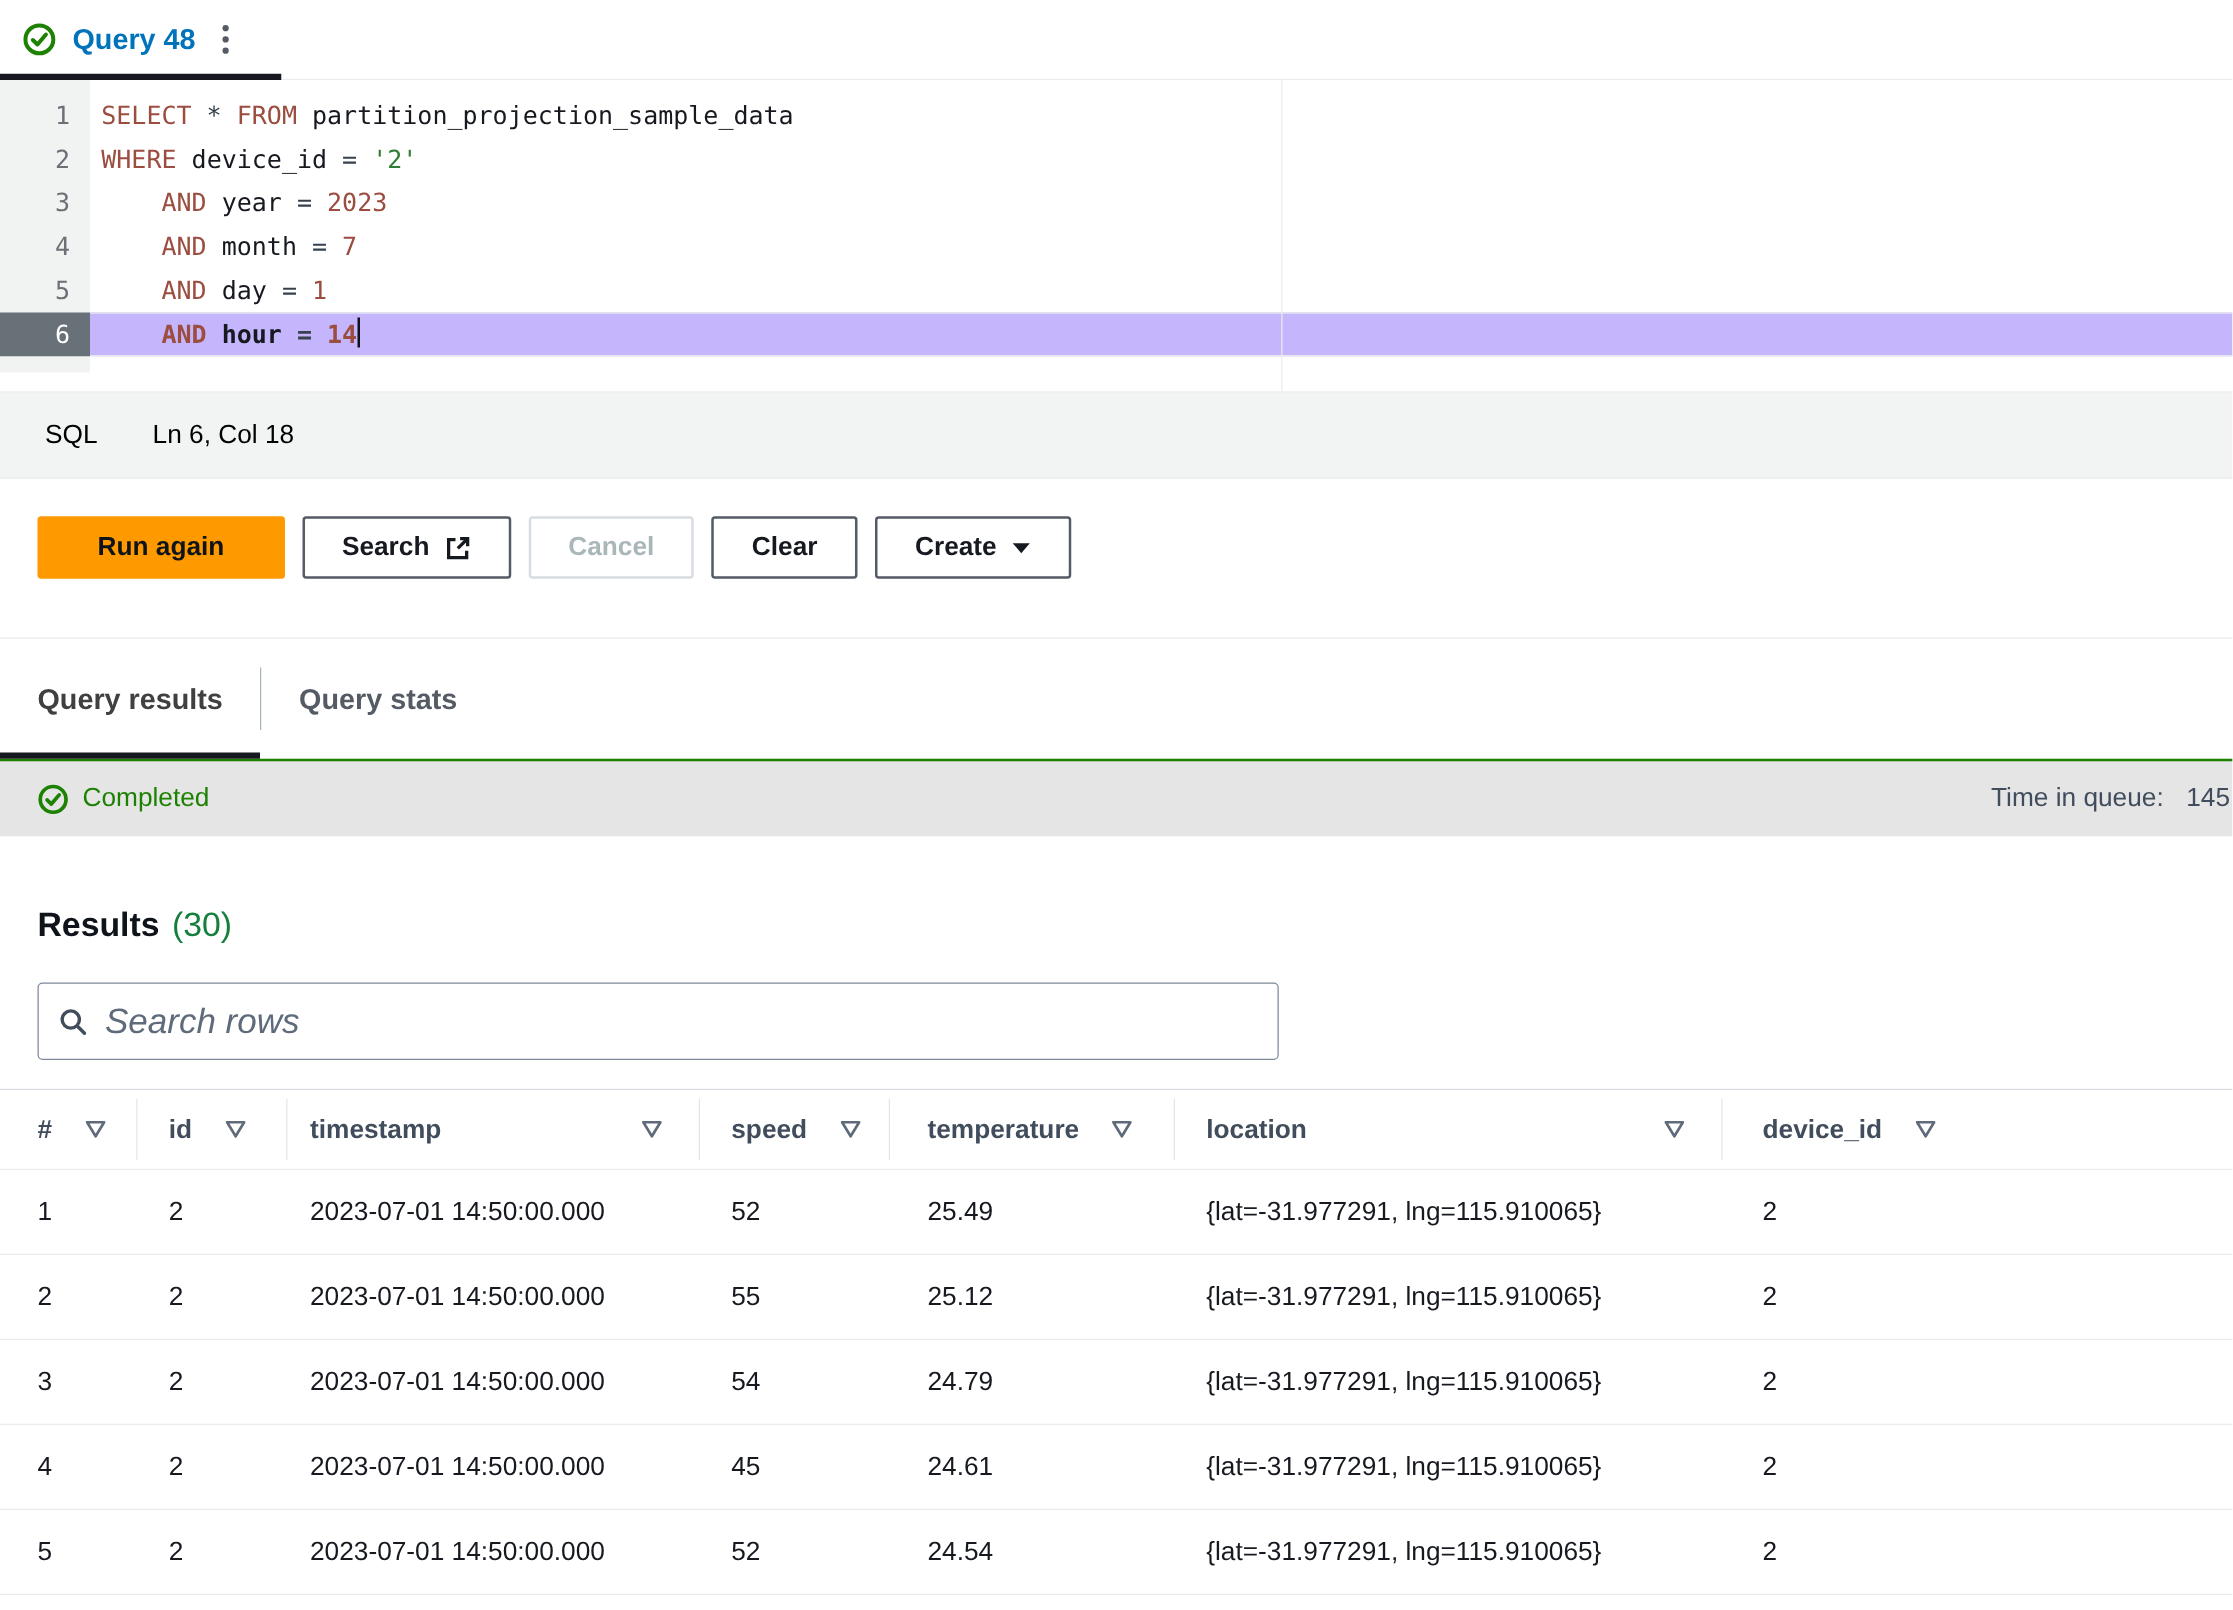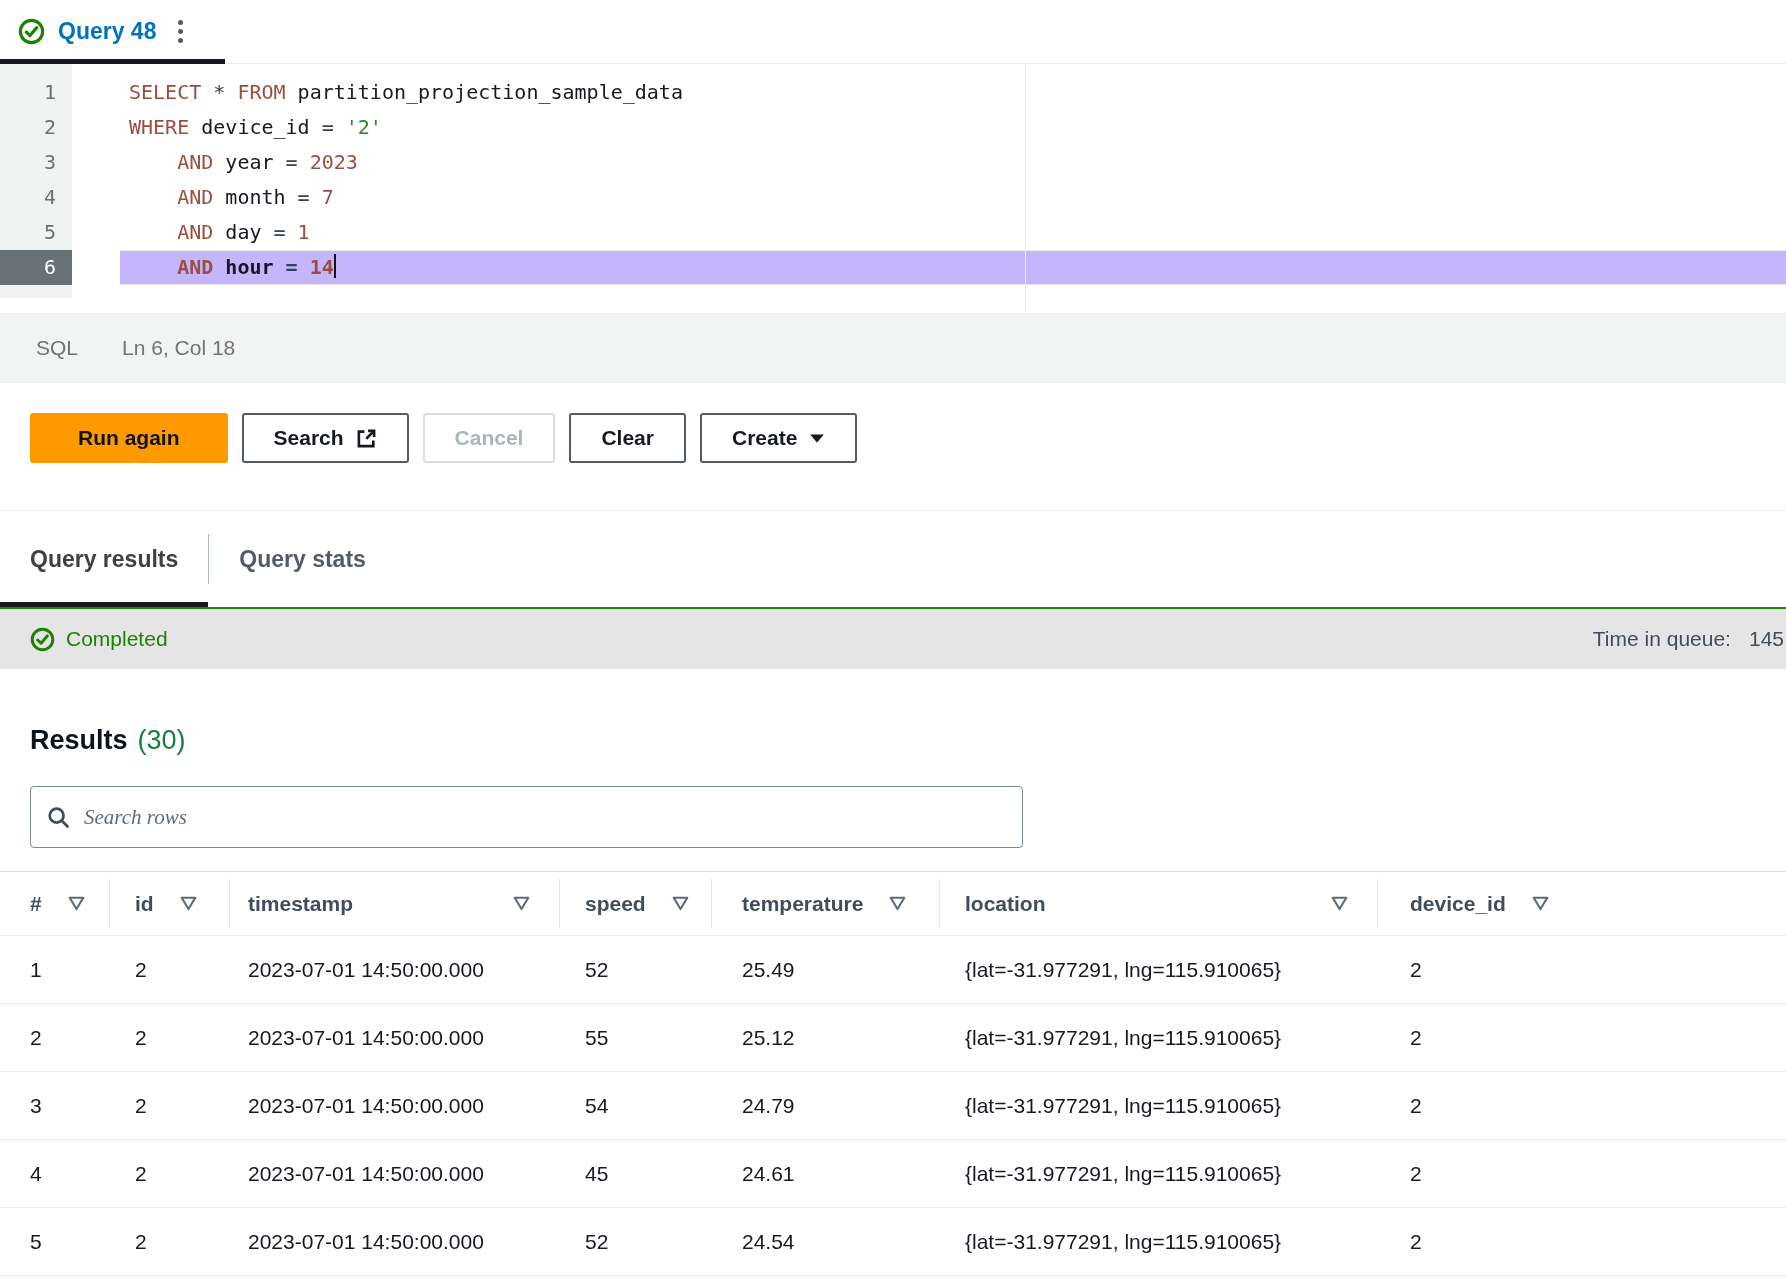--- a/index.html
+++ b/index.html
@@ -16,35 +16,35 @@
   .query-tab-label { color:#0073bb; font-size:23px; font-weight:700; margin:0 16px 0 13px; }
   .kebab { display:flex; flex-direction:column; gap:4px; padding:4px 6px; }
   .kebab i { width:5px; height:5px; border-radius:50%; background:#545b64; }
 
   
   .editor { position:relative; height:249px; background:#fff; display:flex; }
   .gutter { width:72px; height:234px; background:#f1f2f2; padding-top:11px;
             font-family:"DejaVu Sans Mono", monospace; font-size:20px; color:#6a7076; }
   .gutter-line { height:35px; line-height:35px; text-align:right; padding-right:16px; }
   .gutter-line.active { background:#687078; color:#fff; }
-  .code { flex:1; padding-top:11px; font-family:"DejaVu Sans Mono", monospace; font-size:20px;padding-left:48px; }
+  .code { flex:1; padding-top:11px; font-family:"DejaVu Sans Mono", monospace; font-size:20px; }
   .code-line { height:35px; line-height:35px; padding-left:9px; white-space:pre; }
   .code-line.active { border-top:1px solid #e4e6e9; border-bottom:1px solid #e4e6e9;
                       height:35px; line-height:33px; background:#c4b5fd;font-weight:bold; }
   .tk-kw  { color:#9b4d40; }
   .tk-num { color:#9b4d40; }
   .tk-str { color:#2e7d32; }
   .tk-op  { color:#37424f; }
   .tk-pl  { color:#16191f; }
   .cursor { display:inline-block; width:2px; height:24px; background:#101319; vertical-align:-4px; }
   .print-margin { position:absolute; left:1025px; top:0; height:100%; width:1px; background:#ececec; }
 
   
   .statusbar { height:70px; background:#f2f3f3; border-top:1px solid #eaeded; border-bottom:1px solid #eaeded;
-               display:flex; align-items:center; padding-left:36px; font-size:21px; color:#737373; }
+               display:flex; align-items:center; padding-left:36px; font-size:21px; color:#000000; }
   .statusbar .lncol { margin-left:44px; }
 
   
   .toolbar { margin:30px 0 0 30px; display:flex; gap:14px; }
   .btn { height:50px; display:inline-flex; align-items:center; justify-content:center;
          font-family:"Liberation Sans", sans-serif; font-size:21px; font-weight:700;
          border-radius:3px; background:#fff; padding:0 30px; cursor:pointer; border:2px solid #545b64; color:#16191f; }
   .btn-primary { background:#ff9900; border:2px solid #ff9900; color:#0f141a; padding:0 46px; }
   .btn-disabled { border:2px solid #d8dde3; color:#aab7b8; cursor:default; }
   .btn svg { margin-left:12px; }
@@ -65,21 +65,21 @@
   .banner-right { display:flex; align-items:baseline; gap:18px; color:#414d5c; font-size:21px; white-space:nowrap; }
 
   
   .results-head { padding:0 30px; }
   .results-title { margin-top:56px; font-size:27px; display:flex; align-items:baseline; gap:10px; }
   .results-title .t { font-weight:700; color:#0f141a; }
   .results-title .c { font-weight:400; color:#15803d; }
   .searchbox { margin-top:30px; width:993px; height:62px; border:1.5px solid #7d8998; border-radius:4px;
                background:#fff; display:flex; align-items:center; padding:0 16px 0 16px; }
   .searchbox input { border:none; outline:none; flex:1; margin-left:14px;
-                     font-family:Liberation Serif, serif; font-size:21px; font-style:italic; color:#16191f; }
+                     font-family:Liberation Sans, sans-serif; font-size:28px; font-style:italic; color:#16191f; }
   .searchbox input::placeholder { color:#5f6b7a; font-style:italic; opacity:1; }
 
   
   .table { margin-top:23px; width:1786px; font-size:21px; }
   .thead { display:flex; height:65px; border-top:1px solid #d9dde2; border-bottom:1px solid #e9ebee;
            align-items:center; }
   .th { position:relative; display:flex; align-items:center; height:100%; font-weight:700; color:#414d5c; }
   .th .flt { display:inline-flex; margin-left:26px; cursor:pointer; }
   .th.icon-right .flt { margin-left:auto; margin-right:30px; }
   .th:not(:last-child)::after { content:""; position:absolute; right:0; top:7px; bottom:7px; width:1px; background:#e4e7ea; }

